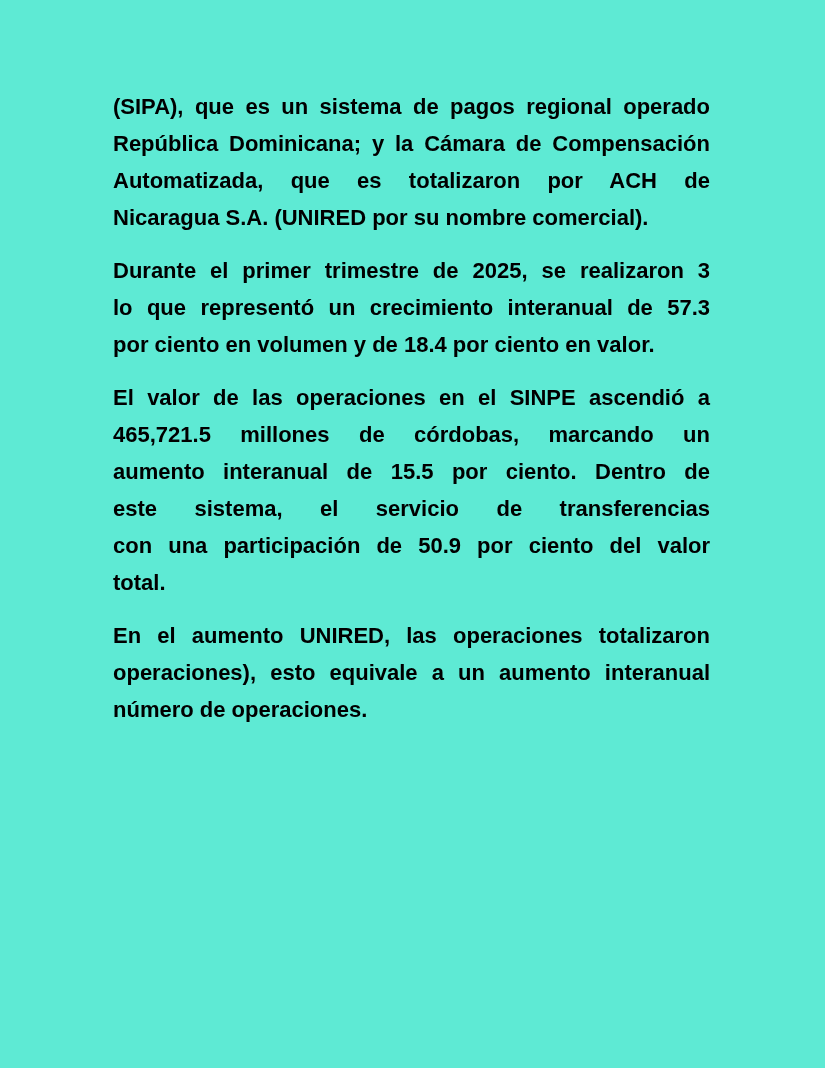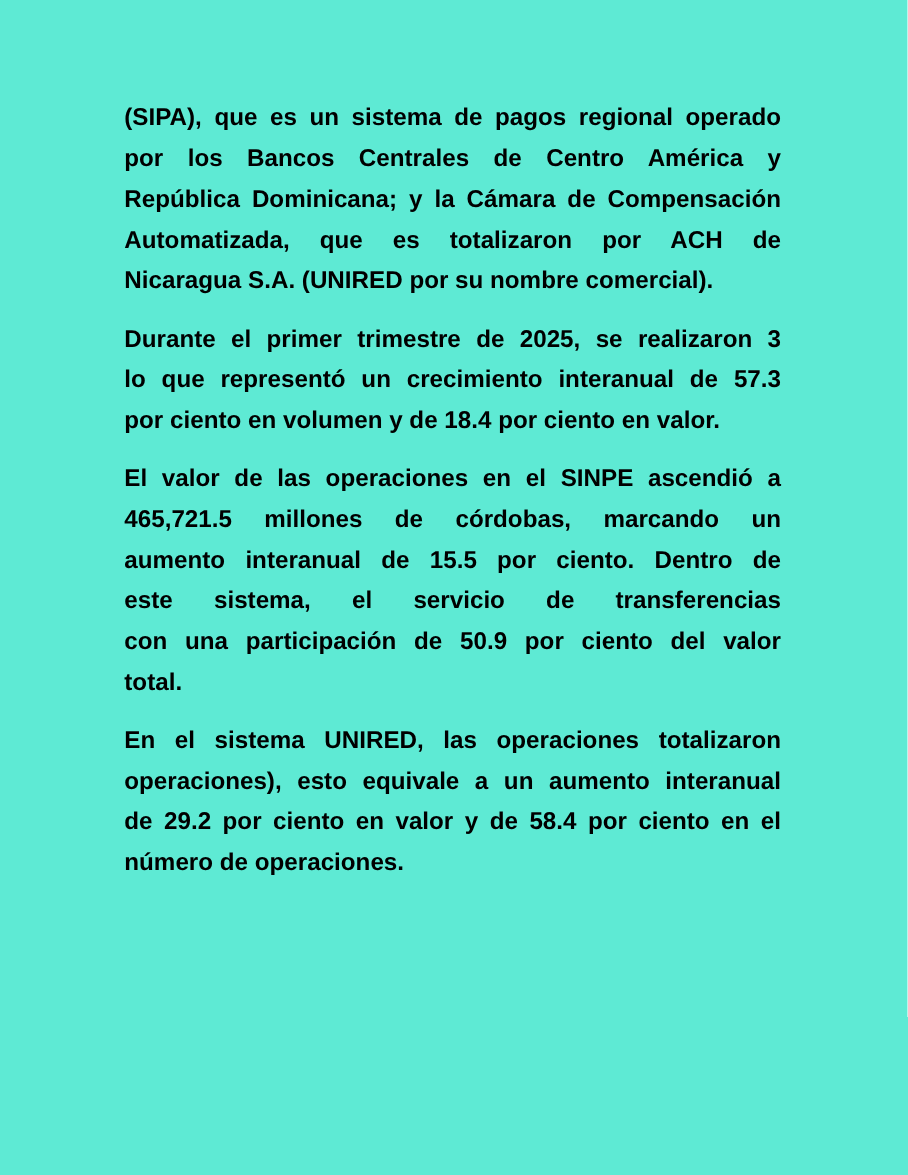--- a/index.html
+++ b/index.html
@@ -43,21 +43,20 @@
   }
 </style>
 </head>
 <body>
 
 <div class="page">
   <div class="content">
 
     <div class="para">
       <div class="line">(SIPA), que es un sistema de pagos regional operado</div>
-      <div class="line">por los Bancos Centrales de Centro América y</div>
       <div class="line">República Dominicana; y la Cámara de Compensación</div>
       <div class="line">Automatizada, que es totalizaron por ACH de</div>
       <div class="line last">Nicaragua S.A. (UNIRED por su nombre comercial).</div>
     </div>
 
     <div class="para">
       <div class="line">Durante el primer trimestre de 2025, se realizaron 3</div>
       <div class="line">lo que representó un crecimiento interanual de 57.3</div>
       <div class="line last">por ciento en volumen y de 18.4 por ciento en valor.</div>
     </div>
@@ -65,20 +64,19 @@
     <div class="para">
       <div class="line">El valor de las operaciones en el SINPE ascendió a</div>
       <div class="line">465,721.5 millones de córdobas, marcando un</div>
       <div class="line">aumento interanual de 15.5 por ciento. Dentro de</div>
       <div class="line">este sistema, el servicio de transferencias</div>
       <div class="line">con una participación de 50.9 por ciento del valor</div>
       <div class="line last">total.</div>
     </div>
 
     <div class="para">
-      <div class="line">En el sistema UNIRED, las operaciones totalizaron</div>
+      <div class="line">En el aumento UNIRED, las operaciones totalizaron</div>
       <div class="line">operaciones), esto equivale a un aumento interanual</div>
-      <div class="line">de 29.2 por ciento en valor y de 58.4 por ciento en el</div>
       <div class="line last">número de operaciones.</div>
     </div>
 
   </div>
 </div>
 
 </body></html>

